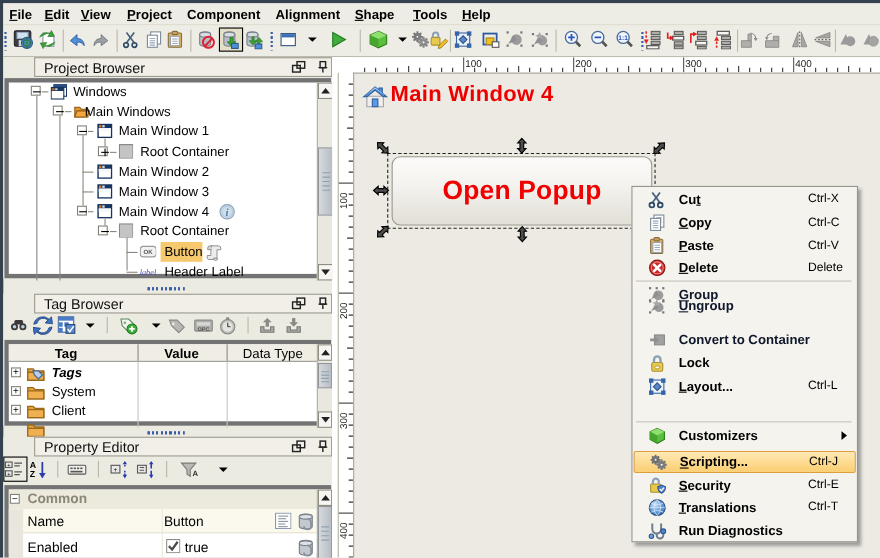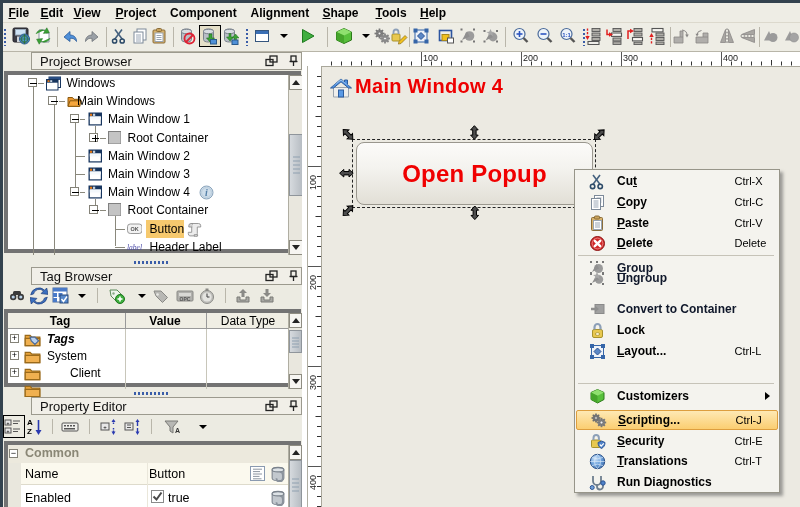--- a/index.html
+++ b/index.html
@@ -544,21 +544,21 @@
 <svg style="position:absolute;left:16px;top:35px" width="17" height="16" viewBox="0 0 14 13">
         <path d="M1 3.5 h4 l1.5,1.5 h6.5 v7 h-12z" fill="#e8a33a" stroke="#9a6a1a"></path>
         <path d="M1 6 h12 v6 h-12z" fill="#f0b050" stroke="#9a6a1a"></path>
       </svg>
 <div class="trow" style="left:39px;top:34px;">System</div>
 <div class="texp" style="left:2px;top:55px">+</div>
 <svg style="position:absolute;left:16px;top:52px" width="17" height="16" viewBox="0 0 14 13">
         <path d="M1 3.5 h4 l1.5,1.5 h6.5 v7 h-12z" fill="#e8a33a" stroke="#9a6a1a"></path>
         <path d="M1 6 h12 v6 h-12z" fill="#f0b050" stroke="#9a6a1a"></path>
       </svg>
-<div class="trow" style="left:39px;top:51px;margin-left:23px;">Client</div>
+<div class="trow" style="left:39px;top:51px;">Client</div>
 <svg style="position:absolute;left:16px;top:69px" width="17" height="16" viewBox="0 0 14 13">
         <path d="M1 3.5 h4 l1.5,1.5 h6.5 v7 h-12z" fill="#e8a33a" stroke="#9a6a1a"></path>
         <path d="M1 6 h12 v6 h-12z" fill="#f0b050" stroke="#9a6a1a"></path>
       </svg>
 <div style="position:absolute;left:280px;top:0;width:14px;height:76px;background:#e9e7de;border-left:1px solid #b0aea2">
 <div class="sbbtn" style="top:0;height:15px">
           <span class="arrow-up"></span>
         </div>
 <div class="sbbtn" style="top:61px;height:15px">
           <span class="arrow-dn"></span>

